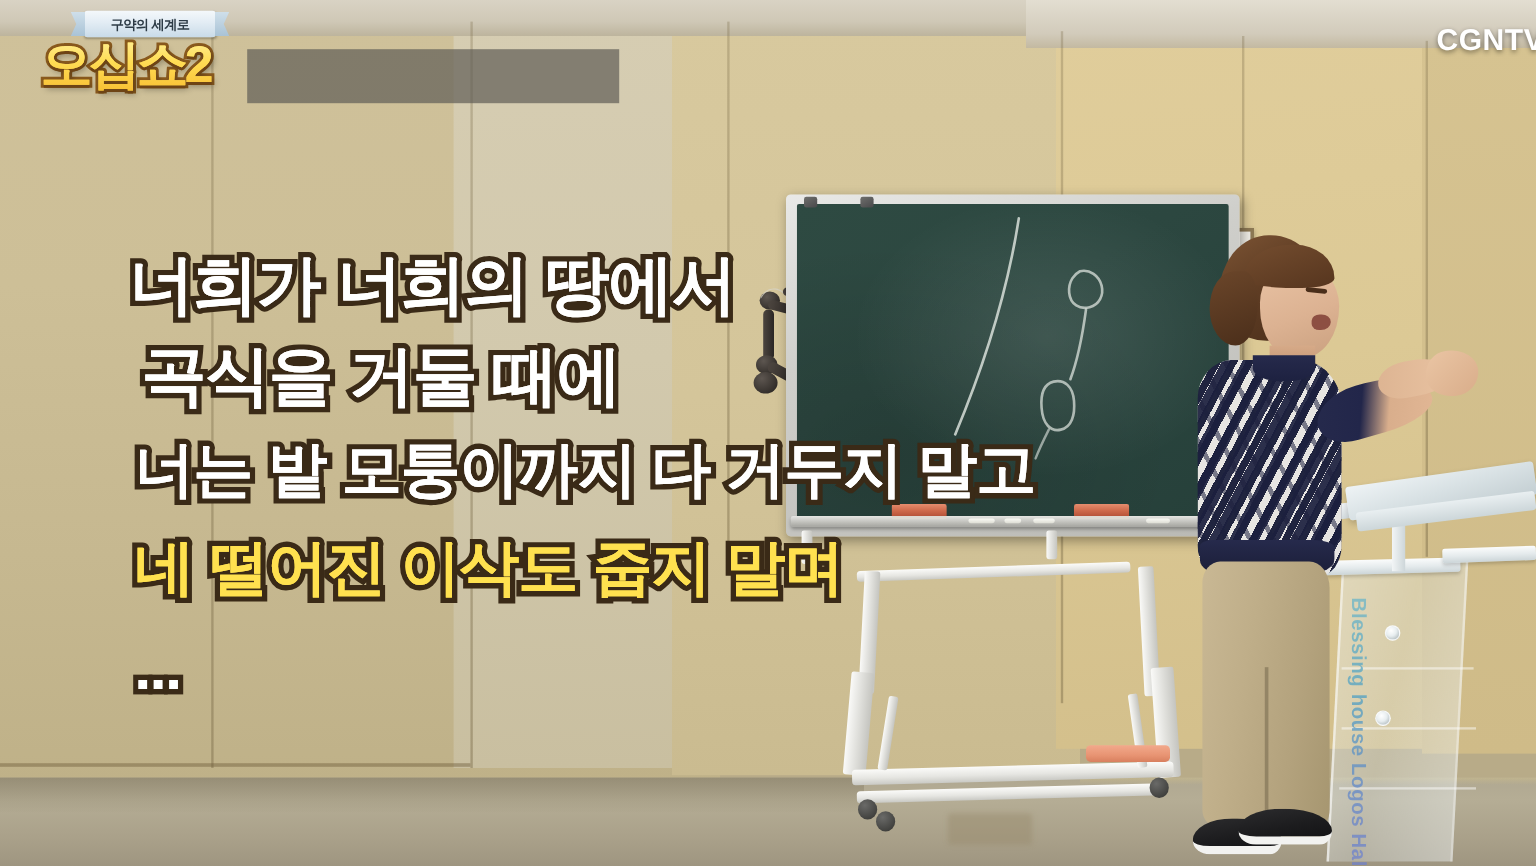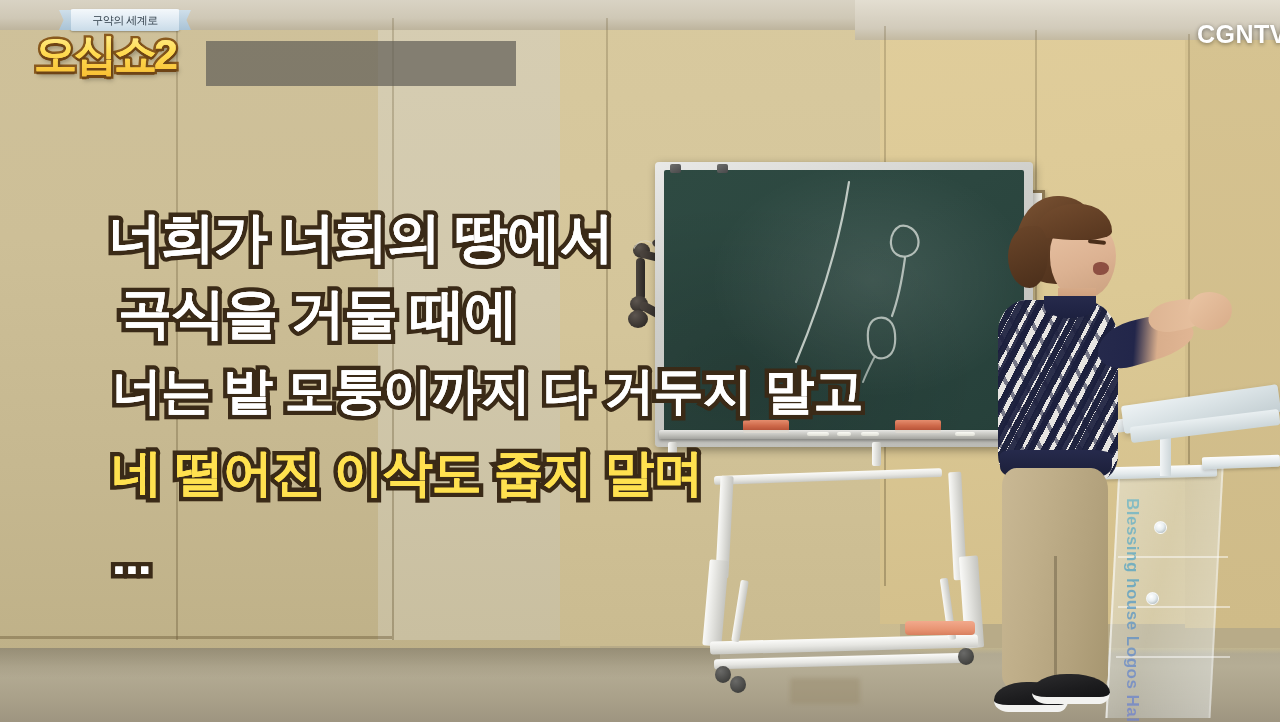--- a/index.html
+++ b/index.html
@@ -301,21 +301,21 @@
   }
   .ribbon:before, .ribbon:after {
     content:""; position:absolute; top:1px; width:12px; height:20px;
     background:linear-gradient(180deg,#cfdfea,#a9c3d6);
   }
   .ribbon:before { left:-11px; clip-path:polygon(0 0,100% 0,100% 100%,0 100%,38% 50%); }
   .ribbon:after  { right:-11px; clip-path:polygon(0 0,100% 0,62% 50%,100% 100%,0 100%); }
   .ribbon-text {
     position:absolute; left:0; top:0; width:110px; height:22px;
     display:flex; align-items:center; justify-content:center;
-    font-size:11px; font-weight:400; color:#2d3b46; letter-spacing:-.5px;
+    font-size:11px; font-weight:700; color:#2d3b46; letter-spacing:-.5px;
     white-space:nowrap;
   }
   .logo-main {
     position:absolute; left:6px; top:22px; width:175px; height:56px;
     font-size:43px; font-weight:800; letter-spacing:-3px;
     color:#ffd84d;
     -webkit-text-stroke:5px #8a5a1e;
     paint-order:stroke fill;
     text-shadow:0 3px 0 #6e4415, 2px 4px 5px rgba(0,0,0,.35);
     white-space:nowrap; line-height:56px;

